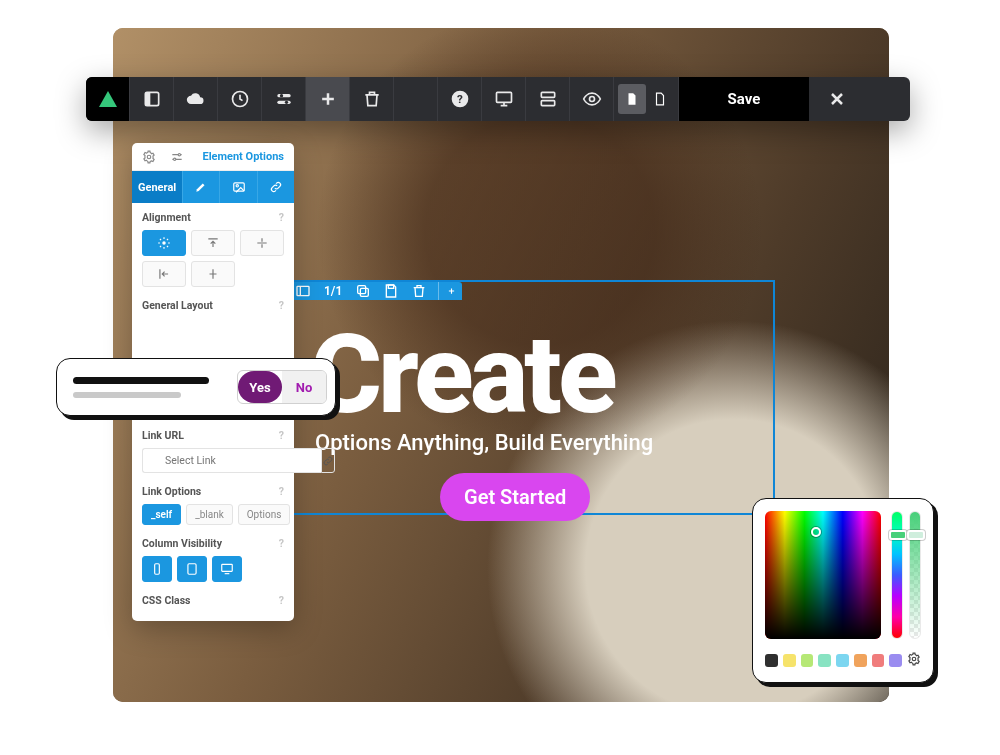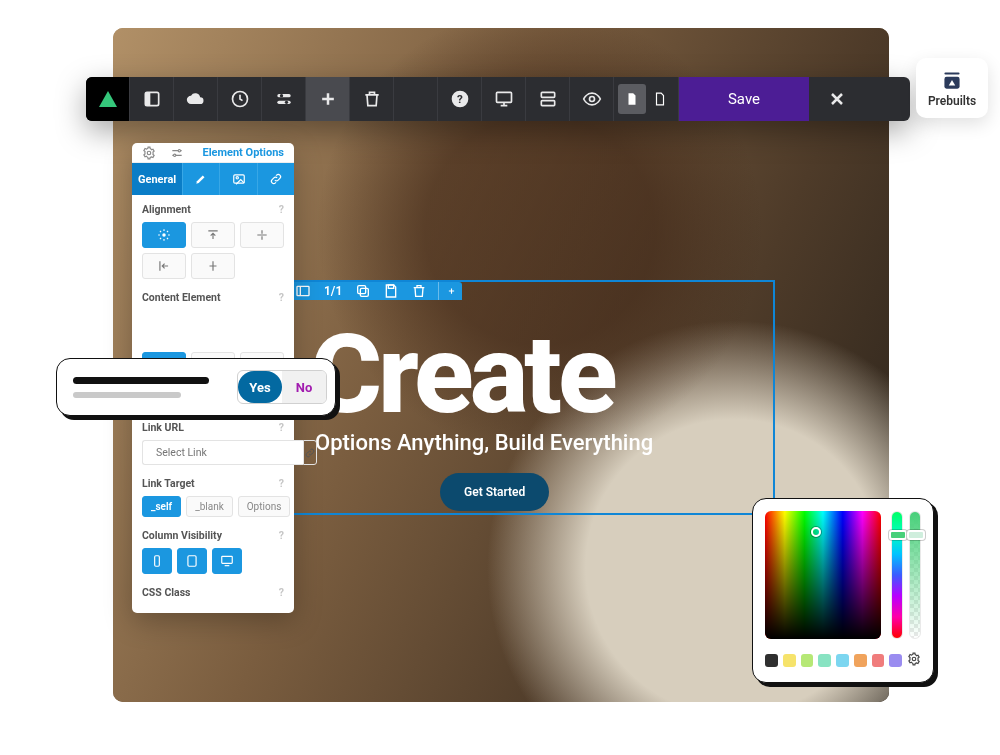--- a/index.html
+++ b/index.html
@@ -15,73 +15,73 @@
   }
   .hero-photo {
     position:absolute; inset:0;
     background:
      radial-gradient(circle at 55% 30%, rgba(60,35,20,.55) 0 18%, transparent 35%),
      radial-gradient(circle at 80% 80%, #d7cebd 0 18%, transparent 30%),
      linear-gradient(115deg,#b19067,#7a5d3f 40%, #4e3b29 70%, #262019);
   }
   .hero-title { position:absolute; left:310px; top:320px; font-size:110px; font-weight:800; color:#fff; letter-spacing:-4px; line-height:1; }
   .hero-sub { position:absolute; left:315px; top:430px; font-size:22px; font-weight:500; color:#fff; }
-  .hero-btn { position:absolute; left:440px; top:473px; background:#0c4a6e; color:#fff; font-weight:600; font-size:12px; padding:12px 24px; border-radius:24px; }
+  .hero-btn { position:absolute; left:440px; top:473px; background:#d946ef; color:#fff; font-weight:600; font-size:20px; padding:12px 24px; border-radius:24px; }
 
   .selection-frame { position:absolute; left:260px; top:280px; width:515px; height:235px; border:2px solid #0f86d6; }
   .sel-toolbar { position:absolute; left:260px; top:282px; display:flex; align-items:center; background:#1b97e0; height:18px; border-radius:0 3px 0 0; padding:0 6px; gap:10px; }
   .sel-toolbar .itm { width:18px; height:18px; display:flex; align-items:center; justify-content:center; color:#fff; }
   .sel-toolbar .txt { color:#fff; font-size:12px; font-weight:600; padding:0 2px;}
   .sel-toolbar svg { width:16px; height:16px; }
 
   .top-toolbar { position:absolute; left:86px; top:77px; height:44px; width:824px; background:#2c2d31; border-radius:6px; display:flex; align-items:stretch; box-shadow:0 10px 30px rgba(0,0,0,.35); }
   .tb-cell { width:44px; display:flex; align-items:center; justify-content:center; color:#e9e9ea; border-right:1px solid #3a3b40; }
   .tb-cell svg { width:20px; height:20px; }
   .tb-logo { background:#000; border-radius:6px 0 0 6px; }
   .tb-logo .tri { width:0;height:0;border-left:9px solid transparent;border-right:9px solid transparent;border-bottom:16px solid #35c77b; }
   .tb-add { background:#494a4f; }
   .tb-gap { width:44px; border-right:1px solid #3a3b40; }
   .tb-pages { display:flex; align-items:center; padding:0 4px; gap:0; border-right:1px solid #3a3b40; }
   .tb-pages .pg { width:28px; height:30px; border-radius:3px; display:flex; align-items:center; justify-content:center; }
   .tb-pages .pg.active { background:#5b5c61; }
-  .tb-save { flex:0 0 130px; background:#4c1d95; color:#fff; display:flex; align-items:center; justify-content:center; font-weight:400; font-size:15px;text-align:center; }
+  .tb-save { flex:0 0 130px; background:#000000; color:#fff; display:flex; align-items:center; justify-content:center; font-weight:700; font-size:15px;text-align:center; }
   .tb-close { width:56px; display:flex; align-items:center; justify-content:center; color:#e9e9ea; }
 
   .options-panel { position:absolute; left:132px; top:143px; width:162px; background:#fff; border-radius:5px; box-shadow:0 8px 28px rgba(0,0,0,.25); font-size:11px; color:#333; padding-bottom:10px;}
-  .op-tabs { height:20px; display:flex; align-items:center; gap:14px; padding:0 10px; border-bottom:1px solid #eee;}
+  .op-tabs { height:28px; display:flex; align-items:center; gap:14px; padding:0 10px; border-bottom:1px solid #eee;}
   .op-tabs .ico { width:14px; height:14px; color:#888;}
   .op-tabs .link { color:#1b97e0; font-weight:700; font-size:11px; margin-left:auto;}
   .op-header { display:flex; align-items:center; padding:7px 10px; font-weight:700; font-size:12px;}
   .op-header .dots { margin-left:auto; letter-spacing:1px; color:#666;}
   .op-header .x { margin-left:6px; color:#666;}
   .op-subtabs { display:flex; height:32px; }
   .op-subtabs .st { flex:1; display:flex; align-items:center; justify-content:center; background:#1b97e0; color:#fff; border-right:1px solid #38a7e6;}
   .op-subtabs .st:last-child{border-right:none;}
   .op-subtabs .st.active{ background:#0a7dc7; font-weight:700; font-size:11px; padding:0 6px;}
   .op-section { padding:8px 10px 4px; }
   .op-section .lbl { font-weight:700; color:#555; font-size:10.5px; display:flex; align-items:center;}
   .op-section .lbl .q { margin-left:auto; color:#c6c6c6;}
   .grid3 { display:grid; grid-template-columns:repeat(3,1fr); gap:5px; margin-top:6px;}
   .chip { height:26px; border:1px solid #e3e3e3; border-radius:3px; display:flex; align-items:center; justify-content:center; background:#fafafa; color:#777;}
   .chip.active { background:#1b97e0; border-color:#1b97e0; color:#fff;}
   .chip svg{width:14px;height:14px;}
   .input-row { display:flex; margin-top:6px; }
-  .input-row input { flex:1; border:1px solid #e3e3e3; border-right:none; border-radius:3px 0 0 3px; padding:5px 13px; font-size:10.5px; color:#aaa;}
+  .input-row input { flex:1; border:1px solid #e3e3e3; border-right:none; border-radius:3px 0 0 3px; padding:5px 22px; font-size:10.5px; color:#aaa;}
   .input-row .lnk { width:26px; border:1px solid #e3e3e3; border-radius:0 3px 3px 0; display:flex;align-items:center;justify-content:center;color:#555;}
   .pill-row { display:flex; gap:5px; margin-top:6px;}
   .pill { flex:0 0 auto; padding:4px 8px; border:1px solid #e3e3e3; border-radius:3px; font-size:10px; color:#888; background:#fafafa;text-align:center;}
   .pill.active{ background:#1b97e0; color:#fff; border-color:#1b97e0; font-weight:600;}
 
   .prompt-card { position:absolute; left:56px; top:358px; width:280px; height:58px; background:#fff; border:1px solid #111; border-radius:14px; box-shadow:4px 4px 0 #111; display:flex; align-items:center; padding:0 8px 0 16px; gap:10px;}
   .prompt-lines { flex:1; }
   .prompt-lines .l1 { height:7px; background:#111; border-radius:4px; width:88%; margin-bottom:8px;}
   .prompt-lines .l2 { height:6px; background:#c9c9c9; border-radius:4px; width:70%;}
   .seg { display:flex; border:1px solid #d0d0d0; border-radius:6px; overflow:hidden; height:34px;}
   .seg .sbtn { width:44px; display:flex; align-items:center; justify-content:center; font-weight:700; font-size:13px;}
-  .seg .sbtn.yes { background:#0369a1; color:#fff;border-radius:16px;}
+  .seg .sbtn.yes { background:#701a75; color:#fff;border-radius:16px;}
   .seg .sbtn.no  { background:#f1f1f1; color:#a21caf;}
 
   .color-picker { position:absolute; left:752px; top:498px; width:182px; background:#fff; border:1px solid #111; border-radius:14px; box-shadow:4px 4px 0 #111; padding:12px; }
   .cp-body { display:flex; gap:10px; }
   .cp-field { position:relative; width:118px; height:128px; border-radius:6px; overflow:hidden;}
   .cp-field .hue { position:absolute; inset:0; background:linear-gradient(90deg, #ff0000 0%, #ffff00 17%, #00ff00 34%, #00ffff 50%, #0000ff 67%, #ff00ff 84%, #ff0000 100%);}
   .cp-field .sat { position:absolute; inset:0; background:linear-gradient(180deg, rgba(0,0,0,0), #000);}
   .cp-field .cursor { position:absolute; width:10px; height:10px; border:2px solid #fff; border-radius:50%; left:46px; top:16px; box-shadow:0 0 0 1px rgba(0,0,0,.3);}
   .cp-sliders { display:flex; gap:6px;}
   .cp-slider { width:12px; height:128px; border-radius:6px; position:relative; border:1px solid #e9e9e9;}
@@ -301,21 +301,21 @@
           <svg viewBox="0 0 24 24" fill="none" stroke="currentColor" stroke-width="2">
             <path d="M12 4v16M6 12h12"></path>
           </svg>
         </div>
       <div></div>
     </div>
   </div>
 
   <div class="op-section">
     <div class="lbl">
-        <span>Content Element</span>
+        <span>General Layout</span>
         <span class="q">?</span>
       </div>
   </div>
 
   <div style="height:38px"></div>
 
   <div class="op-section" style="padding-top:0">
     <div class="grid3">
       <div class="chip active">
           <svg viewBox="0 0 24 24" fill="none" stroke="currentColor" stroke-width="2">
@@ -363,21 +363,21 @@
           <svg width="12" height="12" viewBox="0 0 24 24" fill="none" stroke="currentColor" stroke-width="2">
             <path d="M10 14a4 4 0 005.66 0l3-3a4 4 0 00-5.66-5.66l-1 1"></path>
             <path d="M14 10a4 4 0 00-5.66 0l-3 3a4 4 0 005.66 5.66l1-1"></path>
           </svg>
         </div>
     </div>
   </div>
 
   <div class="op-section">
     <div class="lbl">
-        <span>Link Target</span>
+        <span>Link Options</span>
         <span class="q">?</span>
       </div>
     <div class="pill-row">
       <div class="pill active">_self</div>
       <div class="pill">_blank</div>
       <div class="pill">Options</div>
     </div>
   </div>
 
   <div class="op-section">
@@ -451,23 +451,13 @@
       <div class="sw" style="background: rgb(240, 124, 124);"></div>
       <div class="sw" style="background: rgb(154, 140, 240);"></div>
       <span class="gear"><svg width="14" height="14" viewBox="0 0 24 24" fill="none" stroke="currentColor" stroke-width="2">
           <circle cx="12" cy="12" r="3"></circle>
           <path d="M19 12a7 7 0 00-.2-1.7l2-1.5-2-3.4-2.3 1A7 7 0 0014 4.3L13.6 2h-3.2L10 4.3a7 7 0 00-2.5 1.1l-2.3-1-2 3.4 2 1.5A7 7 0 005 12a7 7 0 00.2 1.7l-2 1.5 2 3.4 2.3-1A7 7 0 0010 19.7l.4 2.3h3.2l.4-2.3a7 7 0 002.5-1.1l2.3 1 2-3.4-2-1.5c.1-.6.2-1.1.2-1.7z"></path>
         </svg></span>
   </div>
 </div>
 
 <div class="side-widgets">
-  <div class="side-widget">
-    <div class="ic">
-        <svg width="26" height="26" viewBox="0 0 24 24" fill="currentColor">
-          <rect x="5" y="9" width="14" height="11" rx="2"></rect>
-          <rect x="5" y="5" width="14" height="2" rx="1"></rect>
-          <polygon points="12,12 9,17 15,17" fill="#fff"></polygon>
-        </svg>
-      </div>
-    <div class="cap">Prebuilts</div>
-  </div>
 </div>
 
 </body></html>

